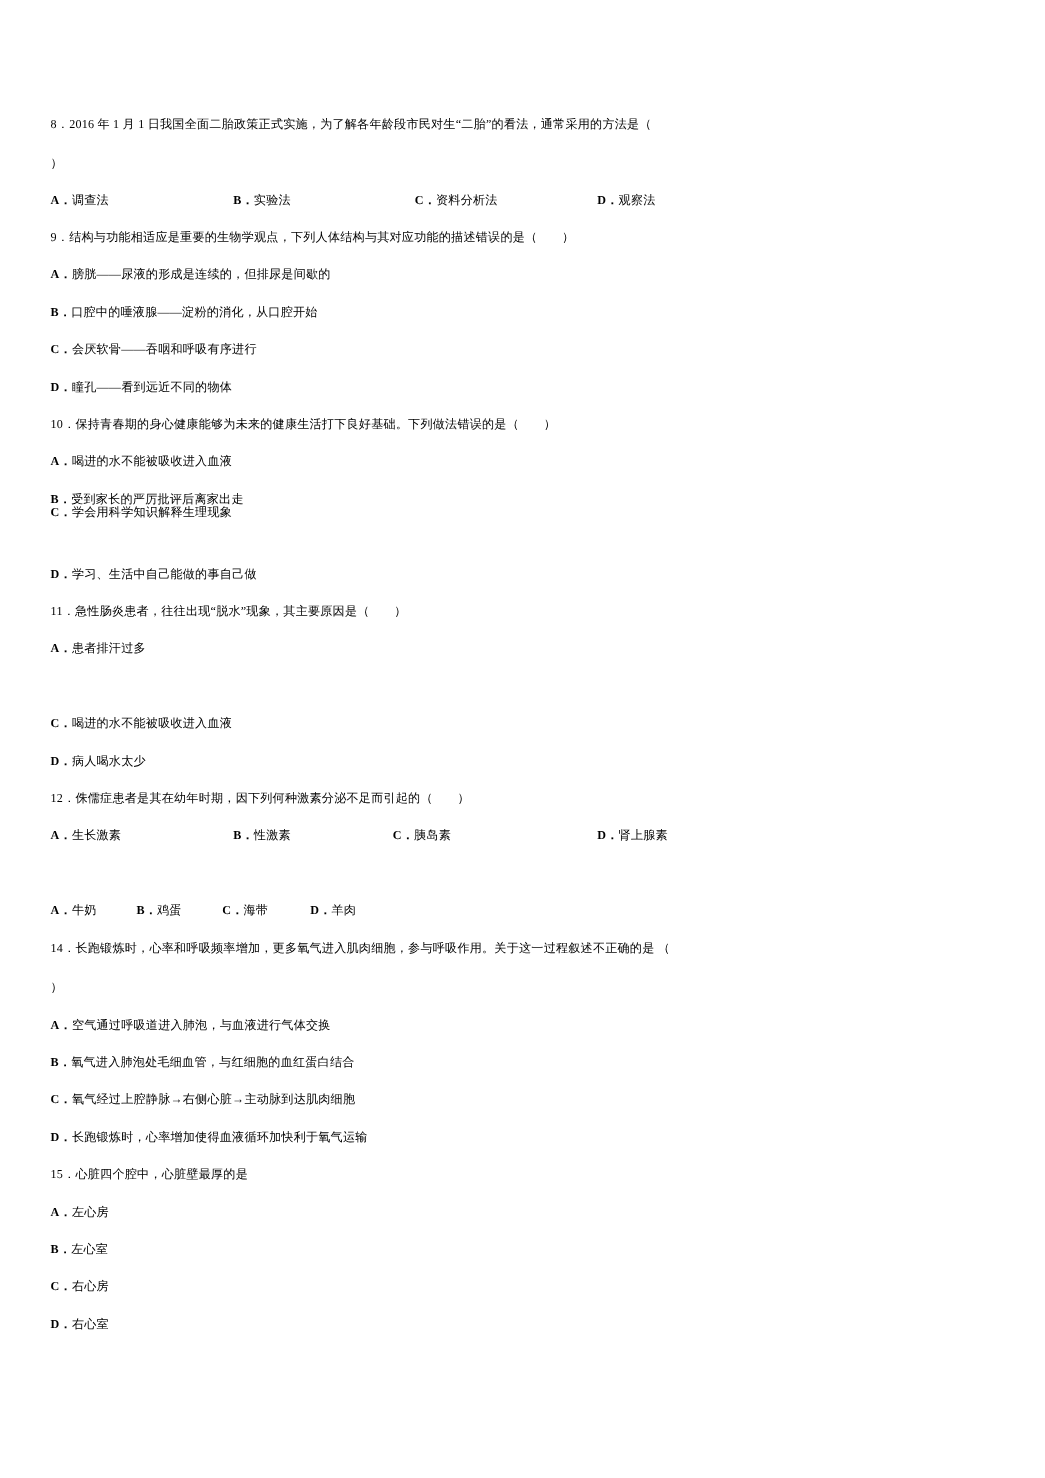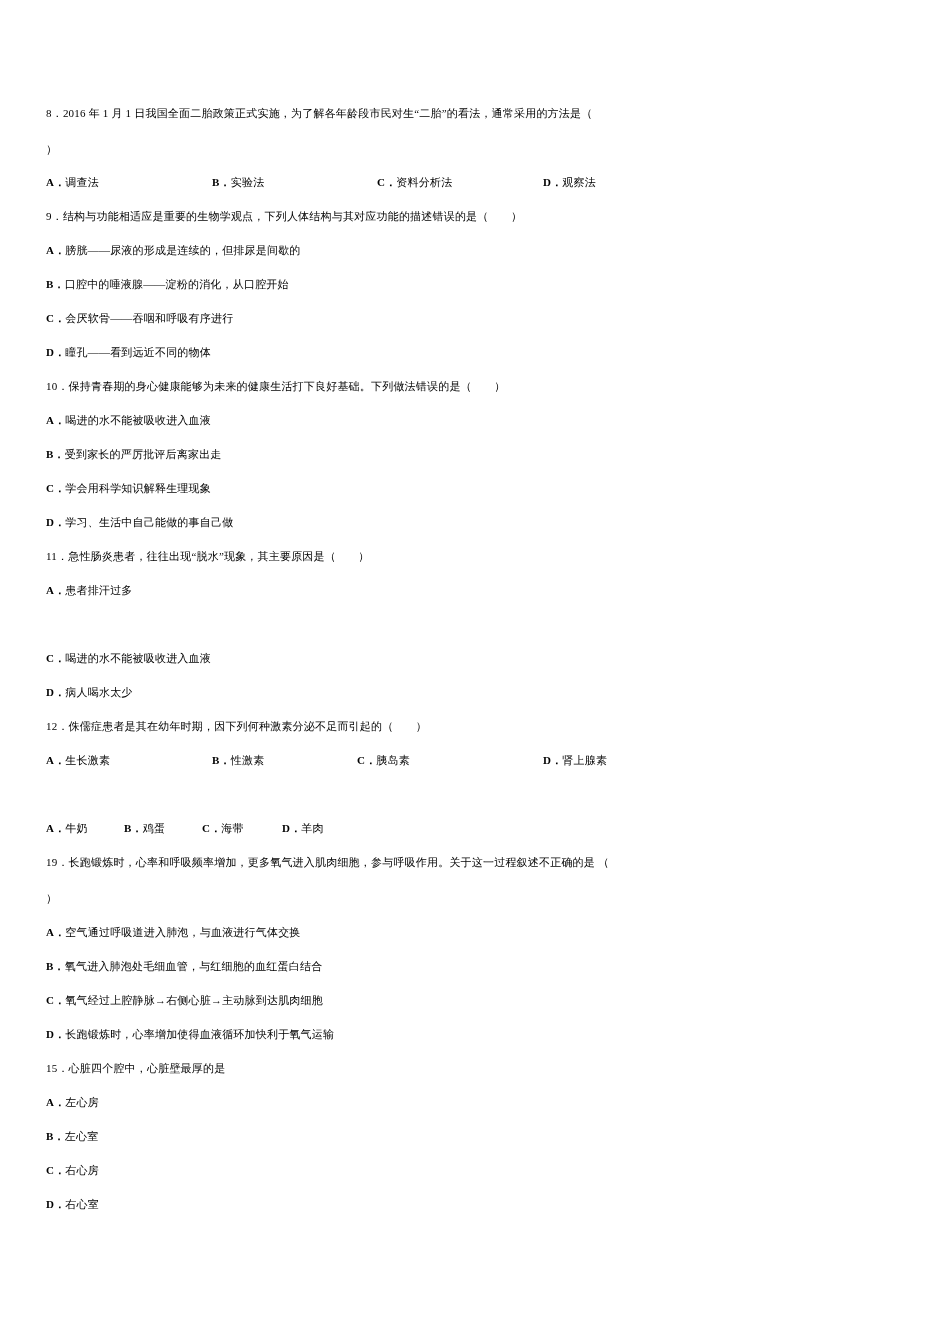--- a/index.html
+++ b/index.html
@@ -38,21 +38,21 @@
   <div class="line" style="top:240px"><span class="opt-letter">A．</span><span>膀胱——尿液的形成是连续的，但排尿是间歇的</span></div>
   <div class="line" style="top:274px"><span class="opt-letter">B．</span><span>口腔中的唾液腺——淀粉的消化，从口腔开始</span></div>
   <div class="line" style="top:308px"><span class="opt-letter">C．</span><span>会厌软骨——吞咽和呼吸有序进行</span></div>
   <div class="line" style="top:342px"><span class="opt-letter">D．</span><span>瞳孔——看到远近不同的物体</span></div>
 
   <div class="line" style="top:376px">
     <span>10．</span><span>保持青春期的身心健康能够为未来的健康生活打下良好基础。下列做法错误的是（　　）</span>
   </div>
   <div class="line" style="top:410px"><span class="opt-letter">A．</span><span>喝进的水不能被吸收进入血液</span></div>
   <div class="line" style="top:444px"><span class="opt-letter">B．</span><span>受到家长的严厉批评后离家出走</span></div>
-  <div class="line" style="top:478px"><span class="opt-letter">C．</span><span>学会用科学知识解释生理现象</span></div>
+  <div class="line" style="top:456px"><span class="opt-letter">C．</span><span>学会用科学知识解释生理现象</span></div>
   <div class="line" style="top:512px"><span class="opt-letter">D．</span><span>学习、生活中自己能做的事自己做</span></div>
 
   <div class="line" style="top:546px">
     <span>11．</span><span>急性肠炎患者，往往出现“脱水”现象，其主要原因是（　　）</span>
   </div>
   <div class="line" style="top:580px"><span class="opt-letter">A．</span><span>患者排汗过多</span></div>
   <div class="line" style="top:648px"><span class="opt-letter">C．</span><span>喝进的水不能被吸收进入血液</span></div>
   <div class="line" style="top:682px"><span class="opt-letter">D．</span><span>病人喝水太少</span></div>
 
   <div class="line" style="top:716px">
@@ -66,21 +66,21 @@
   </div>
 
   <div class="line" style="top:818px; width:400px; height:20px">
     <span class="col" style="left:0"><span class="opt-letter">A．</span><span>牛奶</span></span>
     <span class="col" style="left:78px"><span class="opt-letter">B．</span><span>鸡蛋</span></span>
     <span class="col" style="left:156px"><span class="opt-letter">C．</span><span>海带</span></span>
     <span class="col" style="left:236px"><span class="opt-letter">D．</span><span>羊肉</span></span>
   </div>
 
   <div class="line" style="top:852px">
-    <span>19．</span><span>长跑锻炼时，心率和呼吸频率增加，更多氧气进入肌肉细胞，参与呼吸作用。关于这一过程叙述不正确的是 （</span>
+    <span>14．</span><span>长跑锻炼时，心率和呼吸频率增加，更多氧气进入肌肉细胞，参与呼吸作用。关于这一过程叙述不正确的是 （</span>
   </div>
   <div class="line" style="top:888px">）</div>
   <div class="line" style="top:922px"><span class="opt-letter">A．</span><span>空气通过呼吸道进入肺泡，与血液进行气体交换</span></div>
   <div class="line" style="top:956px"><span class="opt-letter">B．</span><span>氧气进入肺泡处毛细血管，与红细胞的血红蛋白结合</span></div>
   <div class="line" style="top:990px"><span class="opt-letter">C．</span><span>氧气经过上腔静脉→右侧心脏→主动脉到达肌肉细胞</span></div>
   <div class="line" style="top:1024px"><span class="opt-letter">D．</span><span>长跑锻炼时，心率增加使得血液循环加快利于氧气运输</span></div>
 
   <div class="line" style="top:1058px">
     <span>15．</span><span>心脏四个腔中，心脏壁最厚的是</span>
   </div>

